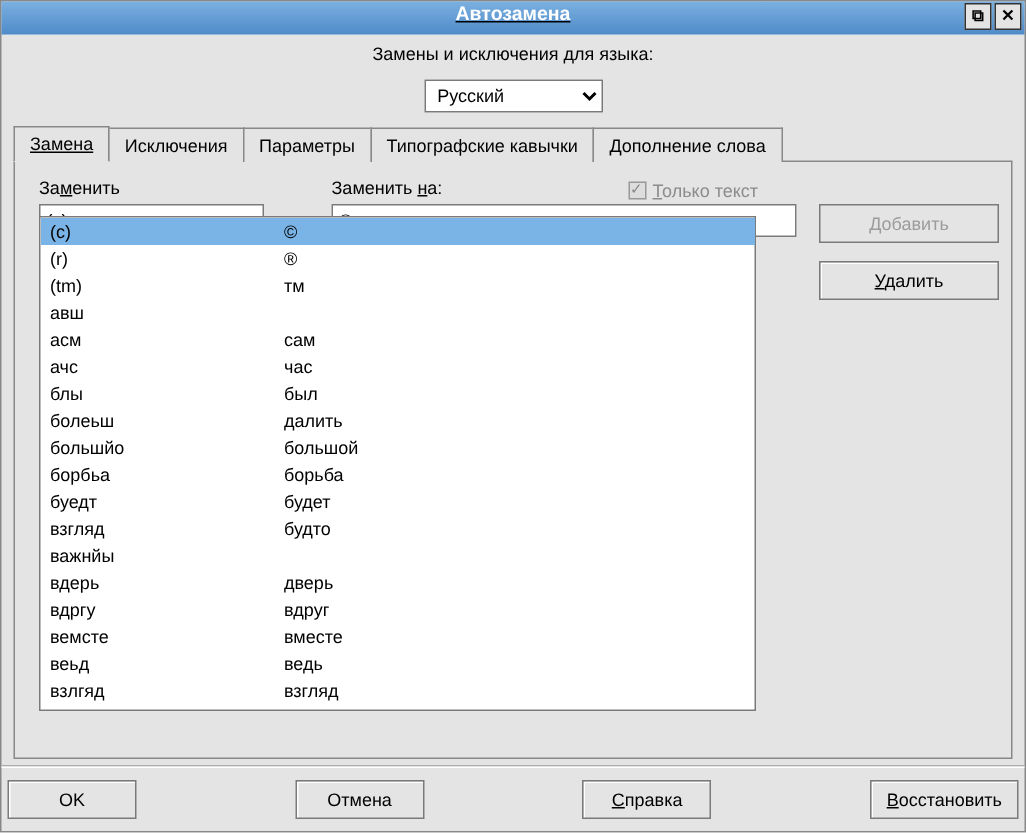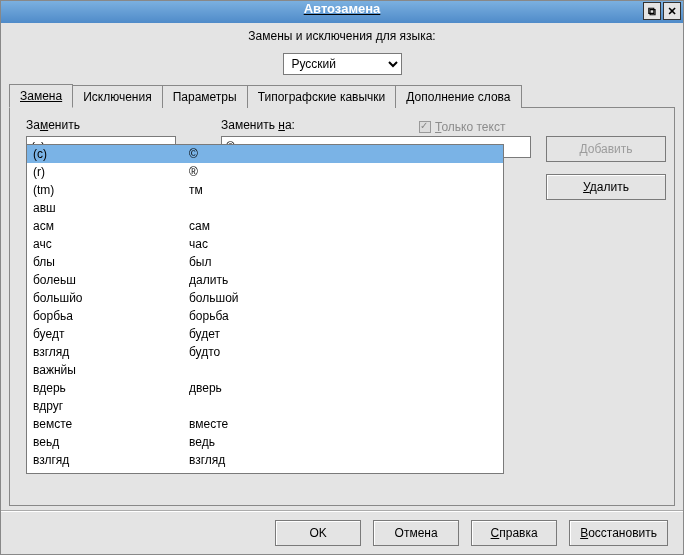--- a/index.html
+++ b/index.html
@@ -42,21 +42,21 @@
   .btn:disabled { color: #9c9c9c; cursor: default; box-shadow: none; }
   .btn span.u { text-decoration: underline; }
 
   .list-wrap { margin-top: 8px; border: 1px solid #7a7a7a; background: #fff; height: 330px; overflow: hidden; position: relative; display: flex; }
   .list-inner { flex: 1; overflow-y: scroll; overflow-x: hidden; }
   .list-row { display: flex; padding: 2px 6px; font-size: 12px; }
   .list-row.selected { background: #7ab3e6; }
   .col-l { width: 156px; }
   .col-r { flex: 1; }
 
-  .footer { border-top: 2px groove #fff; padding: 8px 15px; display: flex; justify-content: flex-end; gap: 12px; }
+  .footer { border-top: 2px groove #fff; padding: 8px 4px; display: flex; justify-content: space-between; gap: 12px; }
   .footer .btn { min-width: 86px; }
 
   
   .list-inner::-webkit-scrollbar { width: 16px; }
   .list-inner::-webkit-scrollbar-track { background: #e4e4e4; }
   .list-inner::-webkit-scrollbar-thumb { background: #c4c4c4; border: 1px solid #888; }
   .list-inner::-webkit-scrollbar-button { background: #e4e4e4; border: 1px solid #888; height: 16px; }
 </style>
 </head>
 <body>
@@ -159,20 +159,21 @@
               <div class="col-r">будто</div>
             </div>
             <div class="list-row">
               <div class="col-l">важнйы</div>
             </div>
             <div class="list-row">
               <div class="col-l">вдерь</div>
               <div class="col-r">дверь</div>
             </div>
             <div class="list-row">
+              <div class="col-l">вдргу</div>
               <div class="col-r">вдруг</div>
             </div>
             <div class="list-row">
               <div class="col-l">вемсте</div>
               <div class="col-r">вместе</div>
             </div>
             <div class="list-row">
               <div class="col-l">веьд</div>
               <div class="col-r">ведь</div>
             </div>

